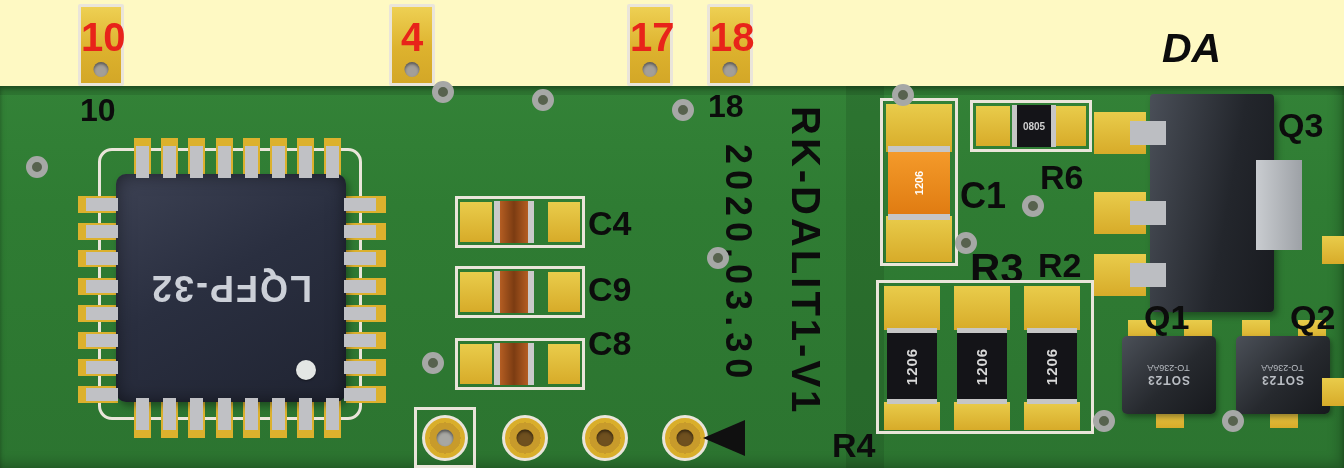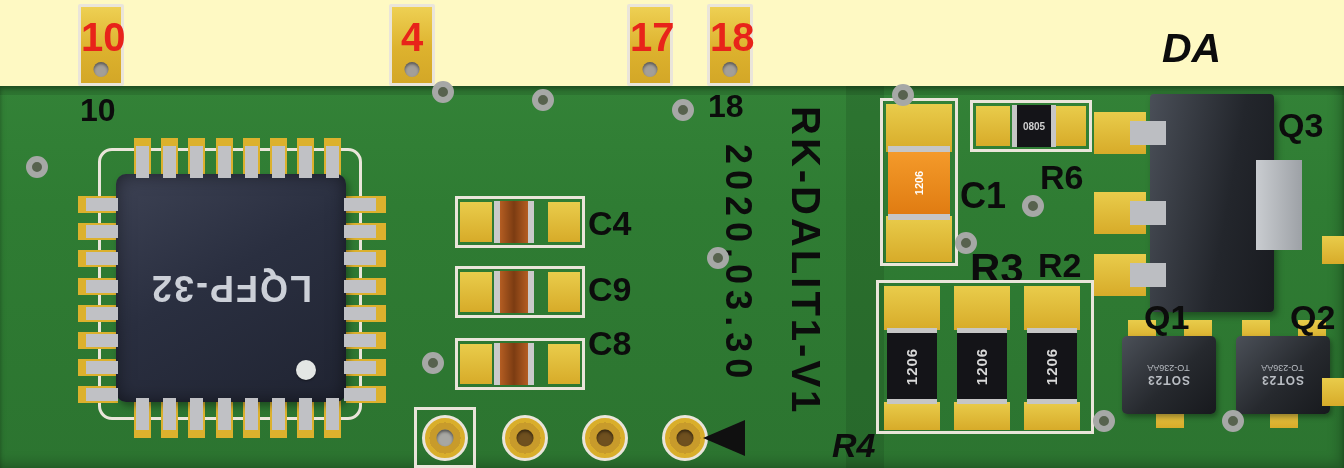--- a/index.html
+++ b/index.html
@@ -203,21 +203,21 @@
   <div class="rbody-v" style="left:957px;top:328px;width:50px;height:76px;">
       <span>1206</span>
     </div>
 
   <div class="spad" style="left:1024px;top:286px;width:56px;height:44px;"></div>
   <div class="spad" style="left:1024px;top:402px;width:56px;height:28px;"></div>
   <div class="rbody-v" style="left:1027px;top:328px;width:50px;height:76px;">
       <span>1206</span>
     </div>
 
-  <div class="silk" style="left:832px;top:428px;font-size:34px;font-style:italic;">R4</div>
+  <div class="silk" style="left:832px;top:428px;font-size:34px;">R4</div>
 
   <div class="spad" style="left:1094px;top:112px;width:52px;height:42px;"></div>
   <div class="spad" style="left:1094px;top:192px;width:52px;height:42px;"></div>
   <div class="spad" style="left:1094px;top:254px;width:52px;height:42px;"></div>
   <div class="abs" style="left:1150px;top:94px;width:124px;height:218px;border-radius:4px;background:linear-gradient(100deg,#4a4f58,#23262c 60%,#191b20);box-shadow:3px 4px 7px rgba(0,0,0,.35);"></div>
   <div class="abs" style="left:1256px;top:160px;width:46px;height:90px;background:linear-gradient(90deg,#c9ccd0,#9da1a6);"></div>
   <div class="abs" style="left:1130px;top:121px;width:36px;height:24px;background:#bcbec2;"></div>
   <div class="abs" style="left:1130px;top:201px;width:36px;height:24px;background:#bcbec2;"></div>
   <div class="abs" style="left:1130px;top:263px;width:36px;height:24px;background:#bcbec2;"></div>
   <div class="silk" style="left:1278px;top:108px;font-size:34px;">Q3</div>

